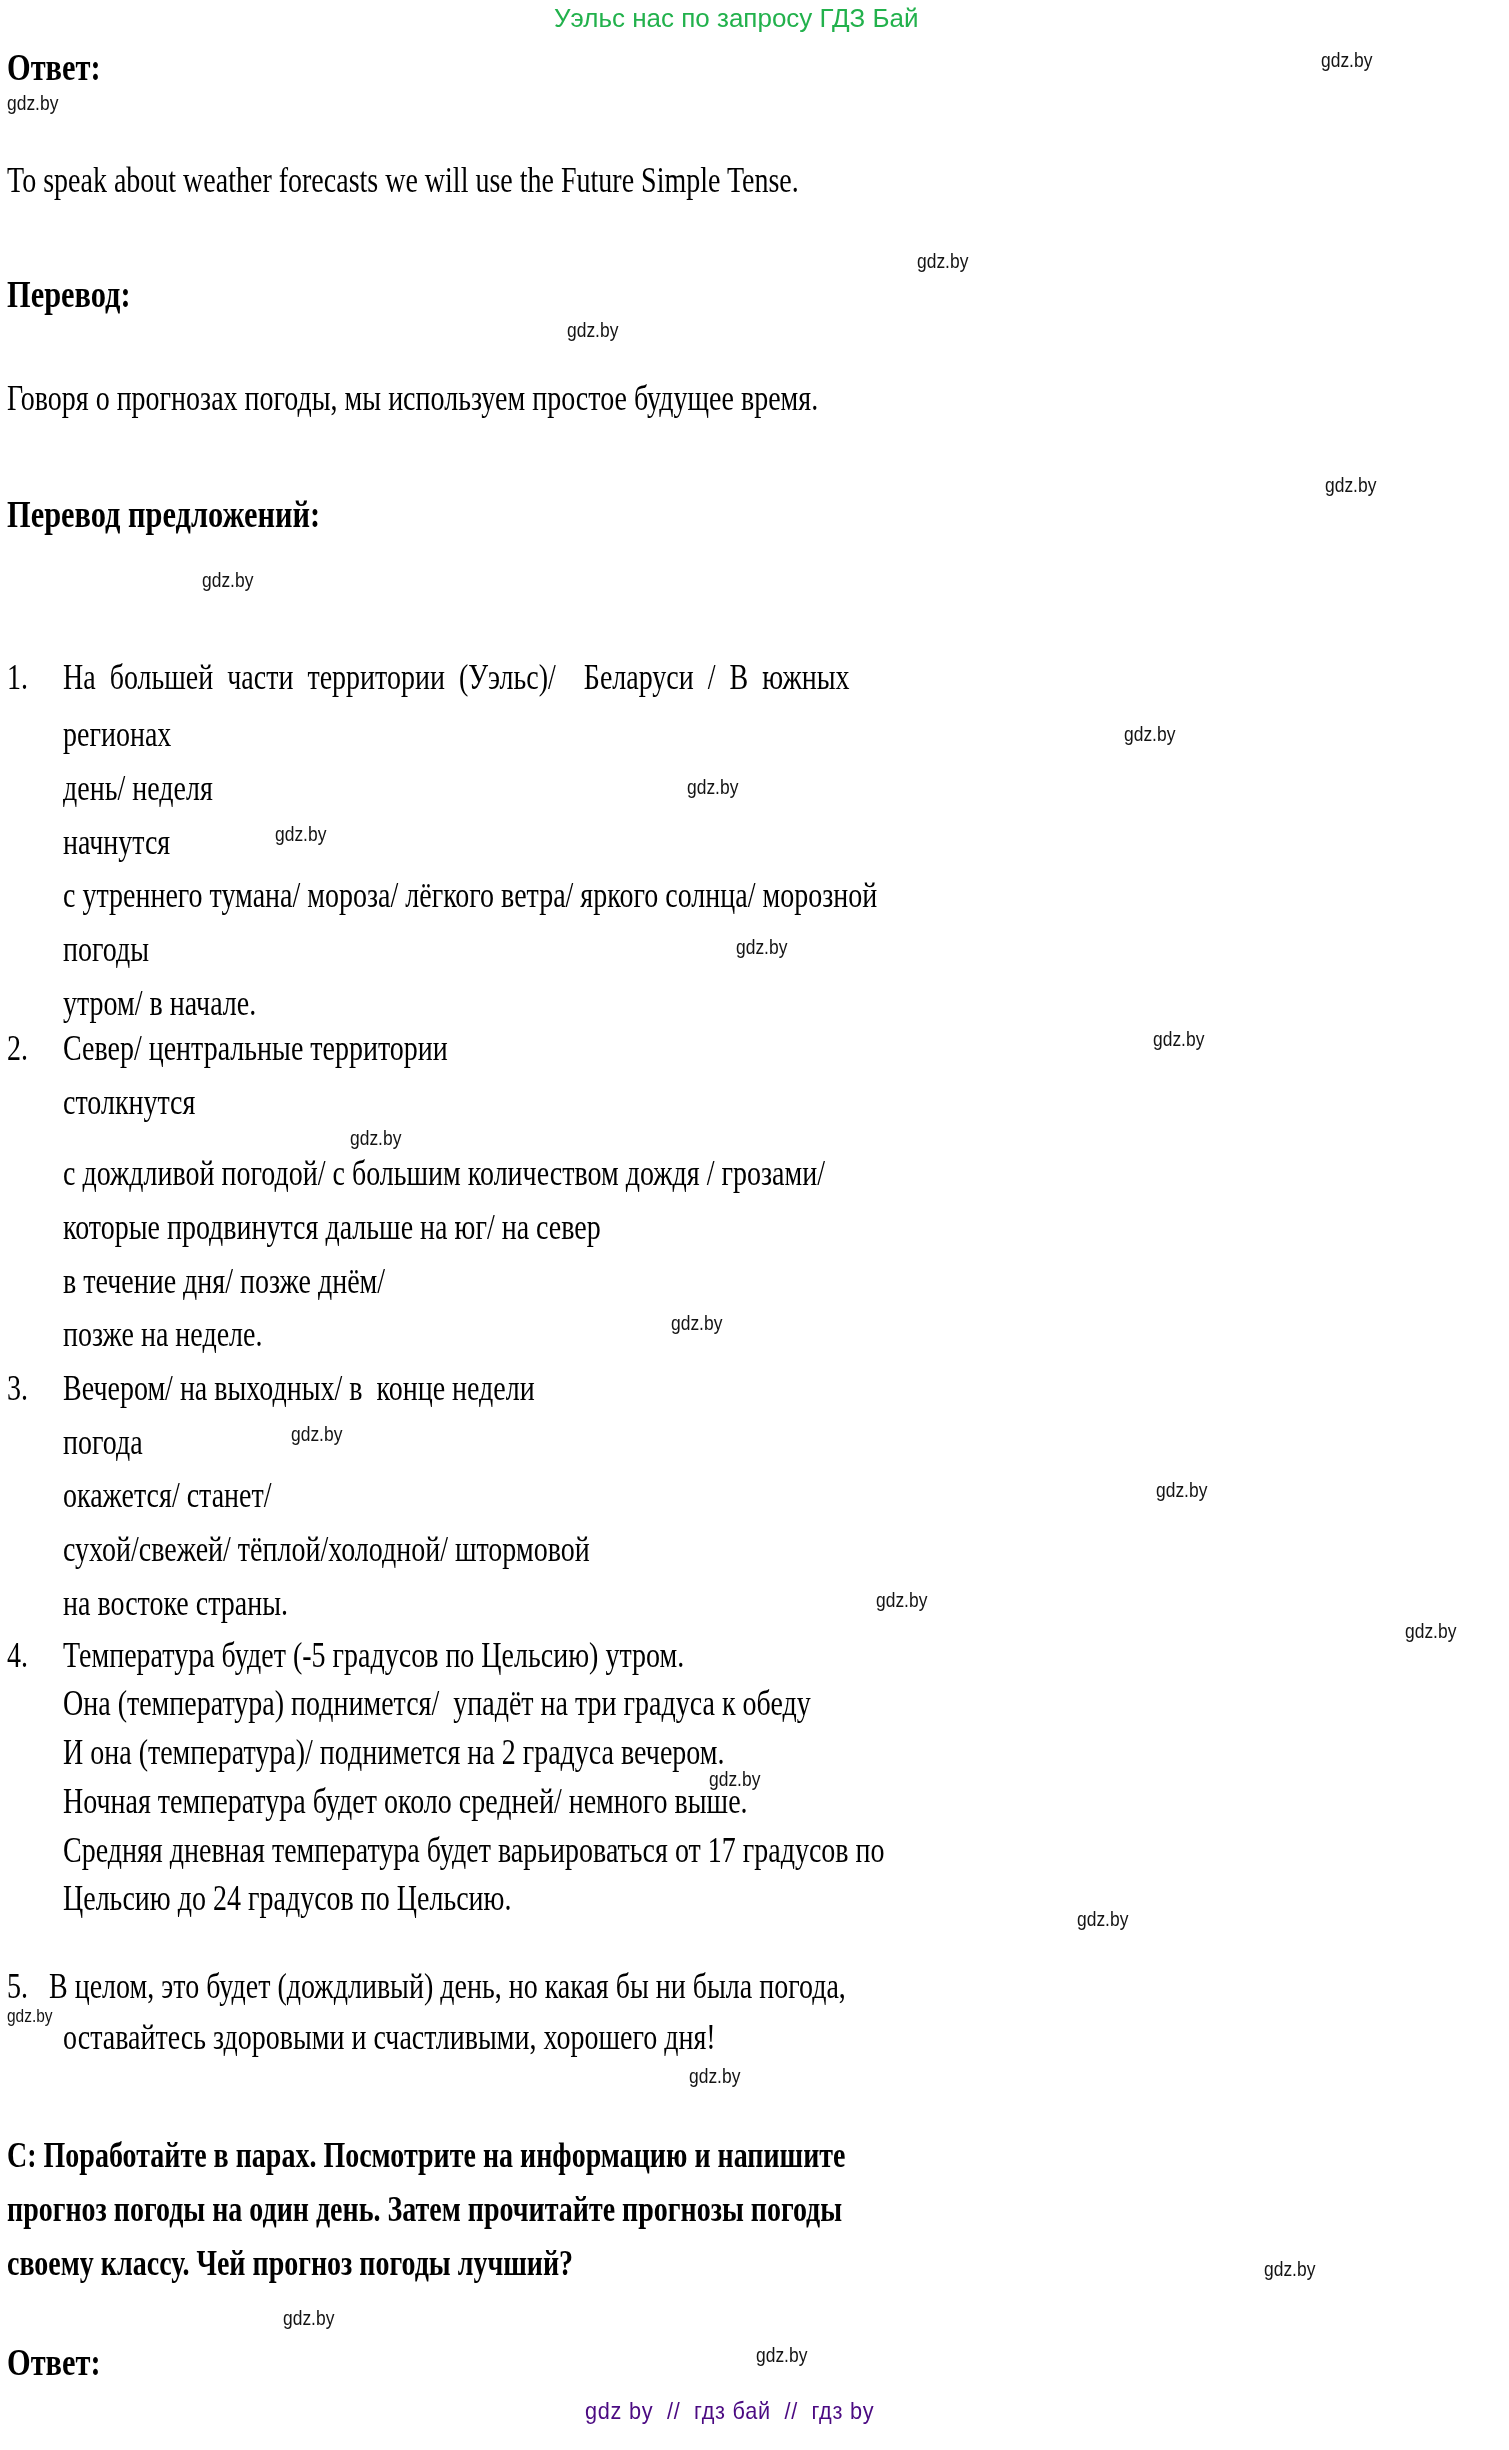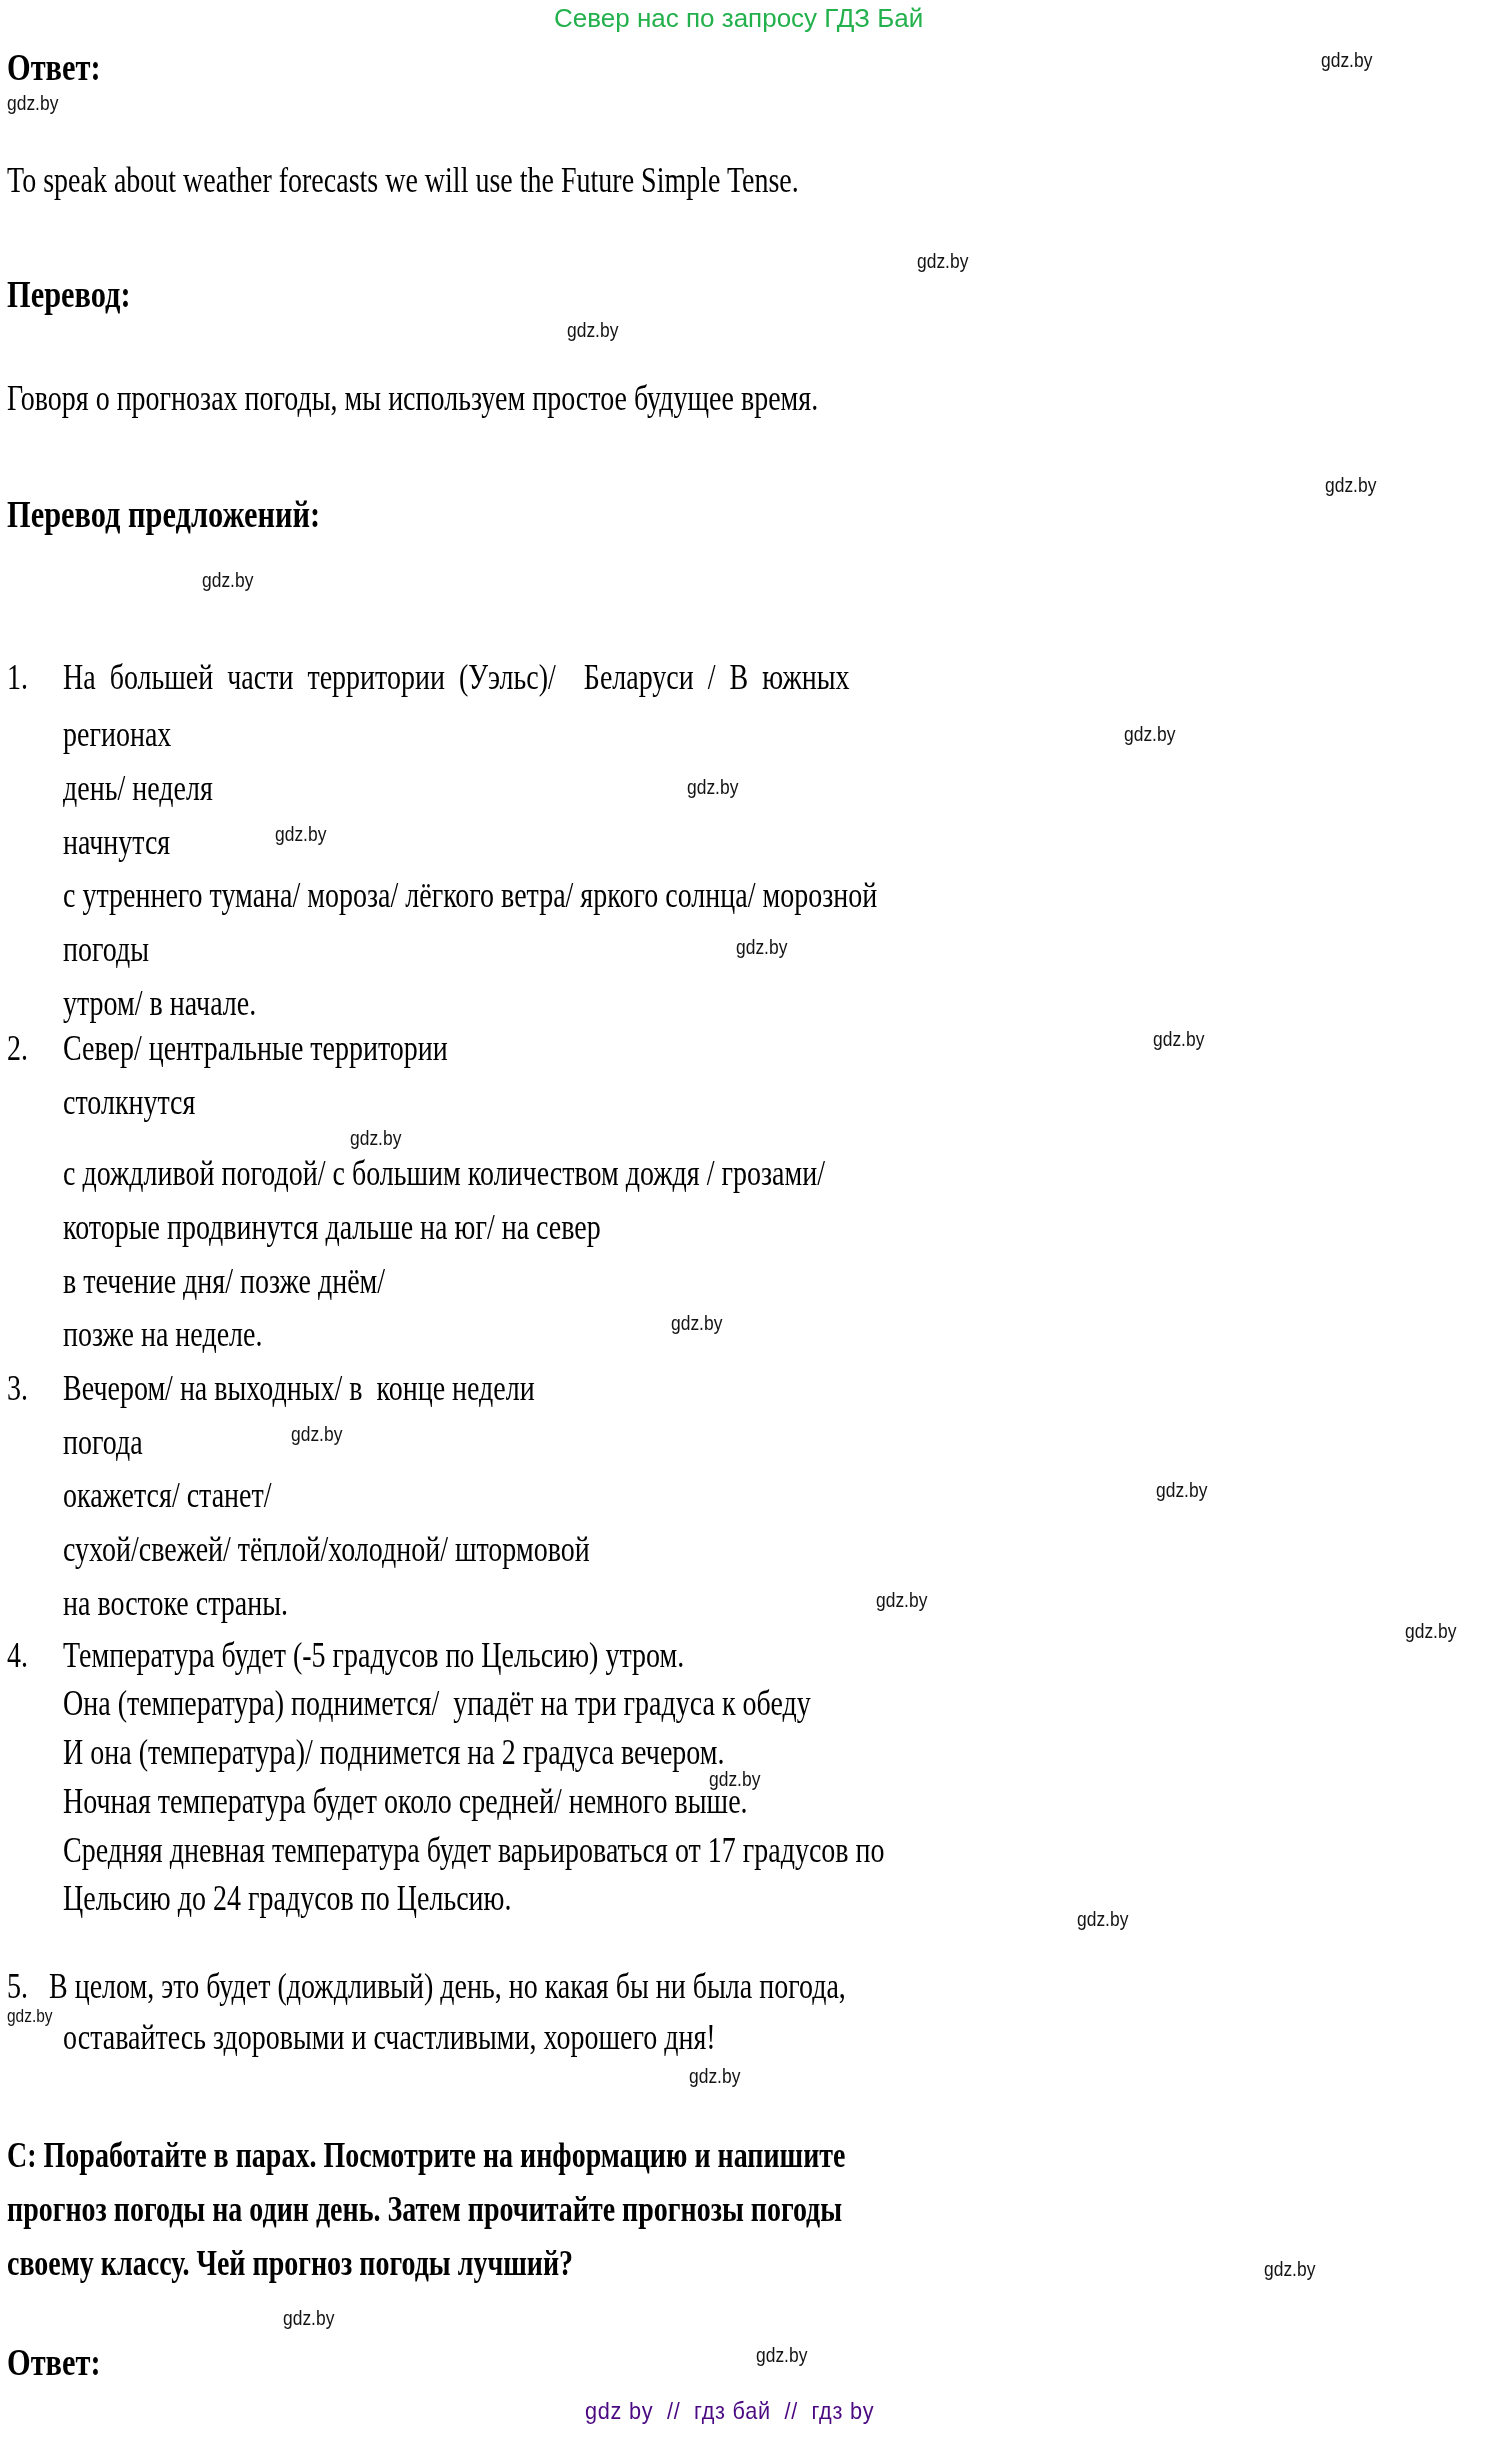--- a/index.html
+++ b/index.html
@@ -89,21 +89,21 @@
     letter-spacing: 0.8px;
     transform: scaleX(0.92);
     transform-origin: left center;
   }
 </style>
 </head>
 <body>
 
 <div id="page">
 
-  <div class="abs promo" style="left:554px; top:3.3px;">Север нас по запросу ГДЗ Бай</div>
+  <div class="abs promo" style="left:554px; top:3.3px;">Уэльс нас по запросу ГДЗ Бай</div>
 
   <div class="abs wm" style="left:1321px; top:49px;">gdz.by</div>
 
   <div class="abs head-bold" style="left:6.5px; top:45px;">Ответ:</div>
 
   <div class="abs wm" style="left:6.5px; top:92px;">gdz.by</div>
 
   <div class="abs line-en" style="left:6.5px; top:161px;">To speak about weather forecasts we will use the Future Simple Tense.</div>
 
   <div class="abs wm" style="left:917px; top:250px;">gdz.by</div>

